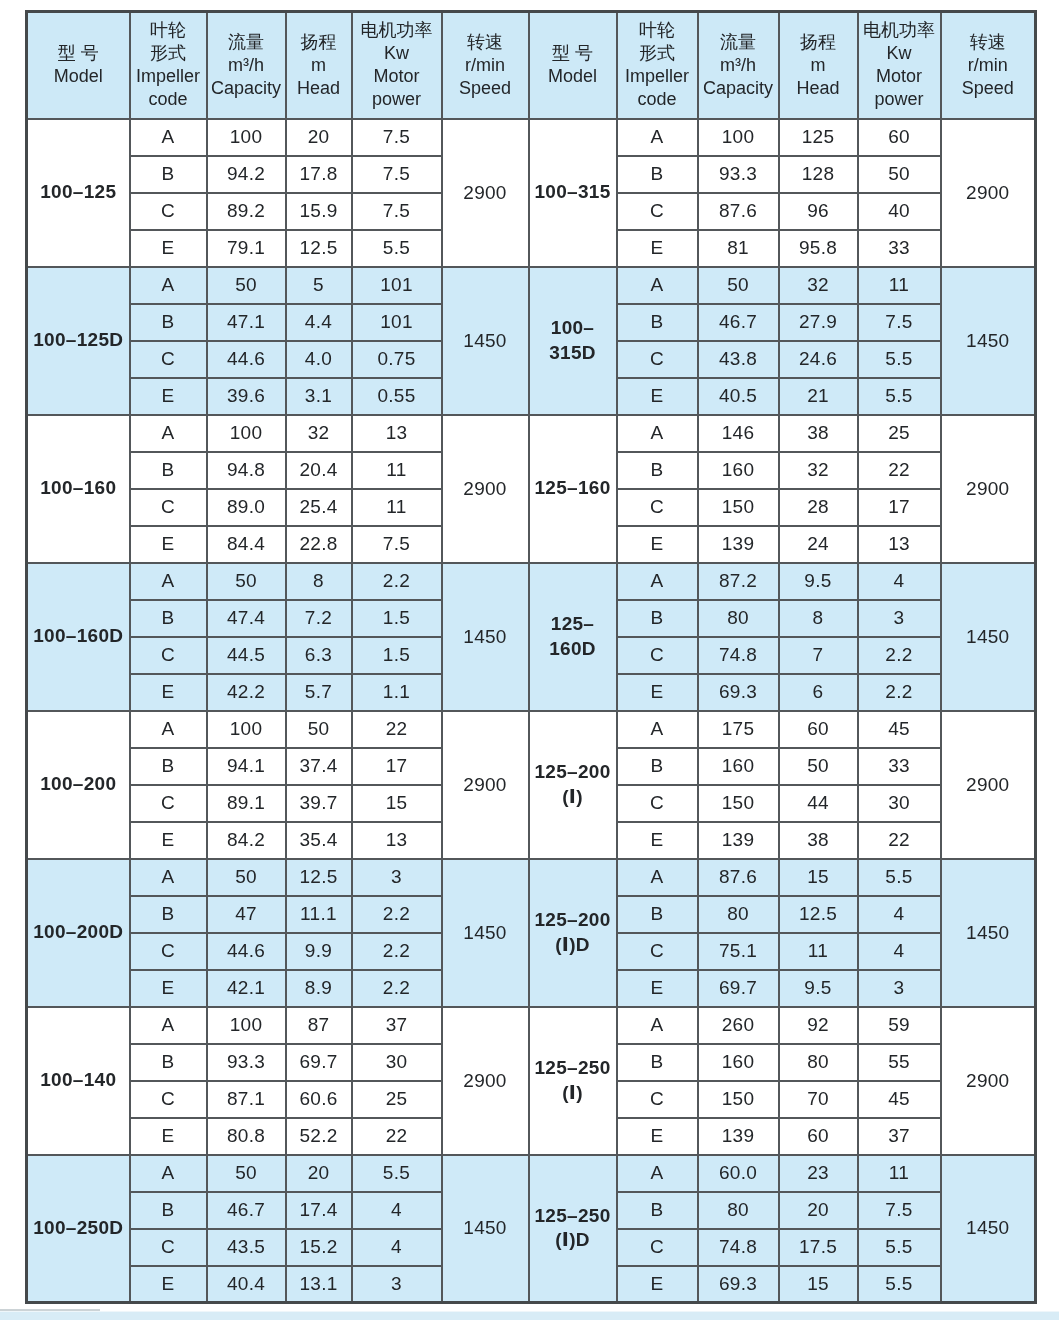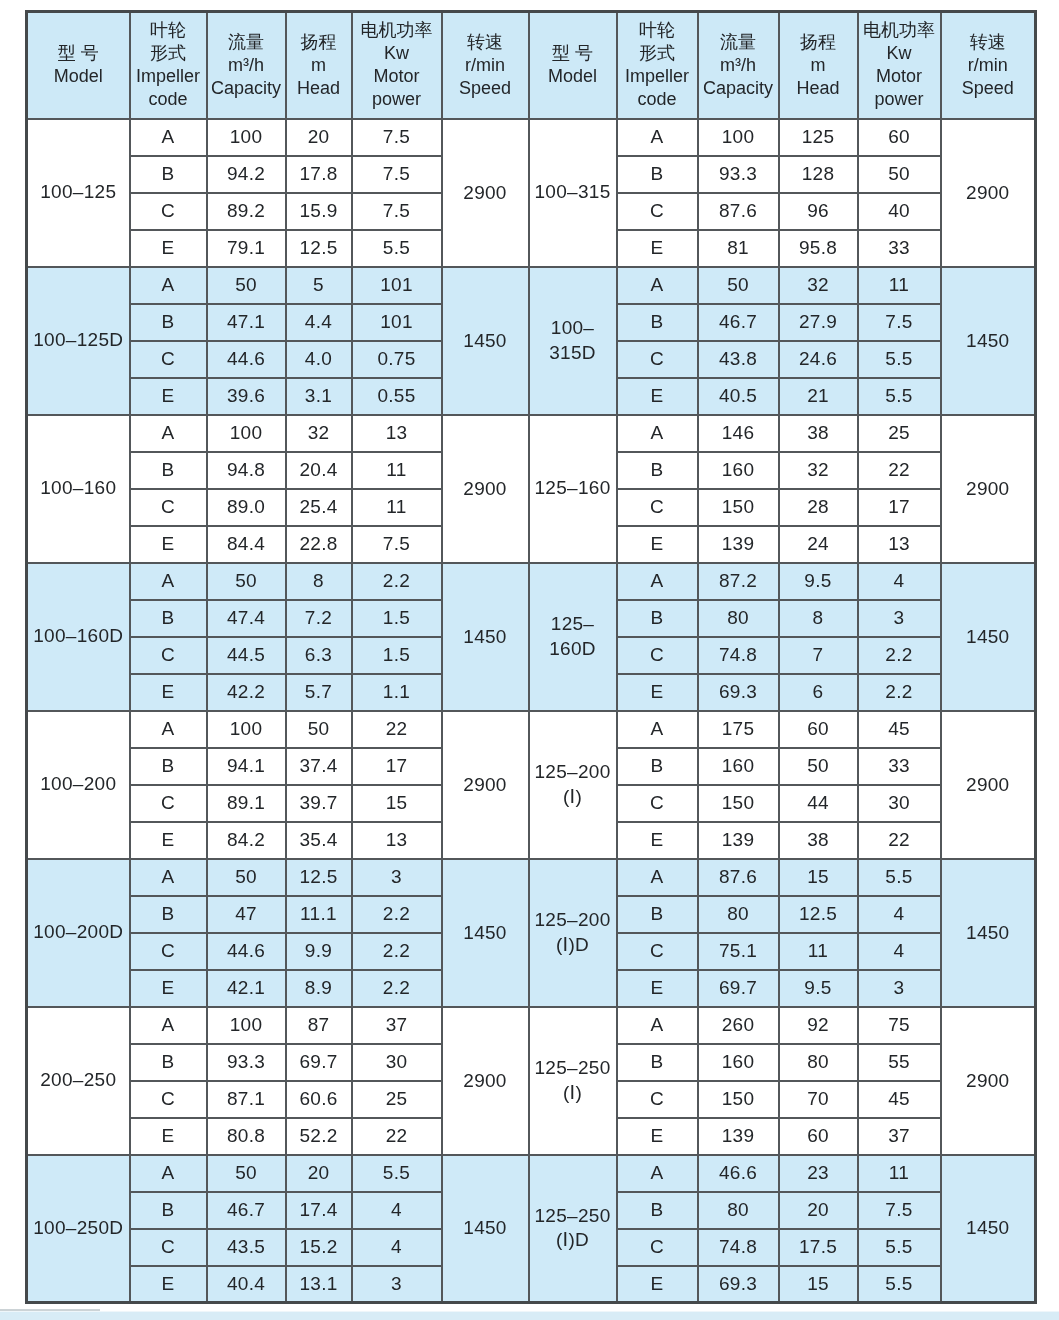--- a/index.html
+++ b/index.html
@@ -41,21 +41,21 @@
     font-size: 18px;
     line-height: 1.28;
     white-space: pre-line;
   }
   table.spec td {
     font-size: 19px;
     letter-spacing: 0.3px;
   }
   td.tone-white { background: #ffffff; }
   td.tone-blue  { background: #cfeaf8; }
-  td.model-cell { font-size: 19px; white-space: pre-line; line-height: 1.3; }
+  td.model-cell { font-size: 19px; white-space: pre-line; line-height: 1.3; font-weight: bold; }
   td.speed-cell { font-size: 20px; }
   .bottom-strip {
     position: absolute;
     left: 0;
     top: 1311px;
     width: 1059px;
     height: 9px;
     background: #d8ecf6;
     border-top: 1px solid #eef6fa;
   }
@@ -390,32 +390,32 @@
           <td class="code-cell tone-blue">E</td>
           <td class="capacity-cell tone-blue">42.1</td>
           <td class="head-cell tone-blue">8.9</td>
           <td class="power-cell tone-blue">2.2</td>
           <td class="code-cell tone-blue">E</td>
           <td class="capacity-cell tone-blue">69.7</td>
           <td class="head-cell tone-blue">9.5</td>
           <td class="power-cell tone-blue">3</td>
         </tr>
         <tr>
-          <td class="model-cell tone-white" rowspan="4">200–250</td>
+          <td class="model-cell tone-white" rowspan="4">100–140</td>
           <td class="code-cell tone-white">A</td>
           <td class="capacity-cell tone-white">100</td>
           <td class="head-cell tone-white">87</td>
           <td class="power-cell tone-white">37</td>
           <td class="speed-cell tone-white" rowspan="4">2900</td>
           <td class="model-cell tone-white" rowspan="4">125–250
 (Ⅰ)</td>
           <td class="code-cell tone-white">A</td>
           <td class="capacity-cell tone-white">260</td>
           <td class="head-cell tone-white">92</td>
-          <td class="power-cell tone-white">75</td>
+          <td class="power-cell tone-white">59</td>
           <td class="speed-cell tone-white" rowspan="4">2900</td>
         </tr>
         <tr>
           <td class="code-cell tone-white">B</td>
           <td class="capacity-cell tone-white">93.3</td>
           <td class="head-cell tone-white">69.7</td>
           <td class="power-cell tone-white">30</td>
           <td class="code-cell tone-white">B</td>
           <td class="capacity-cell tone-white">160</td>
           <td class="head-cell tone-white">80</td>
@@ -444,21 +444,21 @@
         <tr>
           <td class="model-cell tone-blue" rowspan="4">100–250D</td>
           <td class="code-cell tone-blue">A</td>
           <td class="capacity-cell tone-blue">50</td>
           <td class="head-cell tone-blue">20</td>
           <td class="power-cell tone-blue">5.5</td>
           <td class="speed-cell tone-blue" rowspan="4">1450</td>
           <td class="model-cell tone-blue" rowspan="4">125–250
 (Ⅰ)D</td>
           <td class="code-cell tone-blue">A</td>
-          <td class="capacity-cell tone-blue">46.6</td>
+          <td class="capacity-cell tone-blue">60.0</td>
           <td class="head-cell tone-blue">23</td>
           <td class="power-cell tone-blue">11</td>
           <td class="speed-cell tone-blue" rowspan="4">1450</td>
         </tr>
         <tr>
           <td class="code-cell tone-blue">B</td>
           <td class="capacity-cell tone-blue">46.7</td>
           <td class="head-cell tone-blue">17.4</td>
           <td class="power-cell tone-blue">4</td>
           <td class="code-cell tone-blue">B</td>

